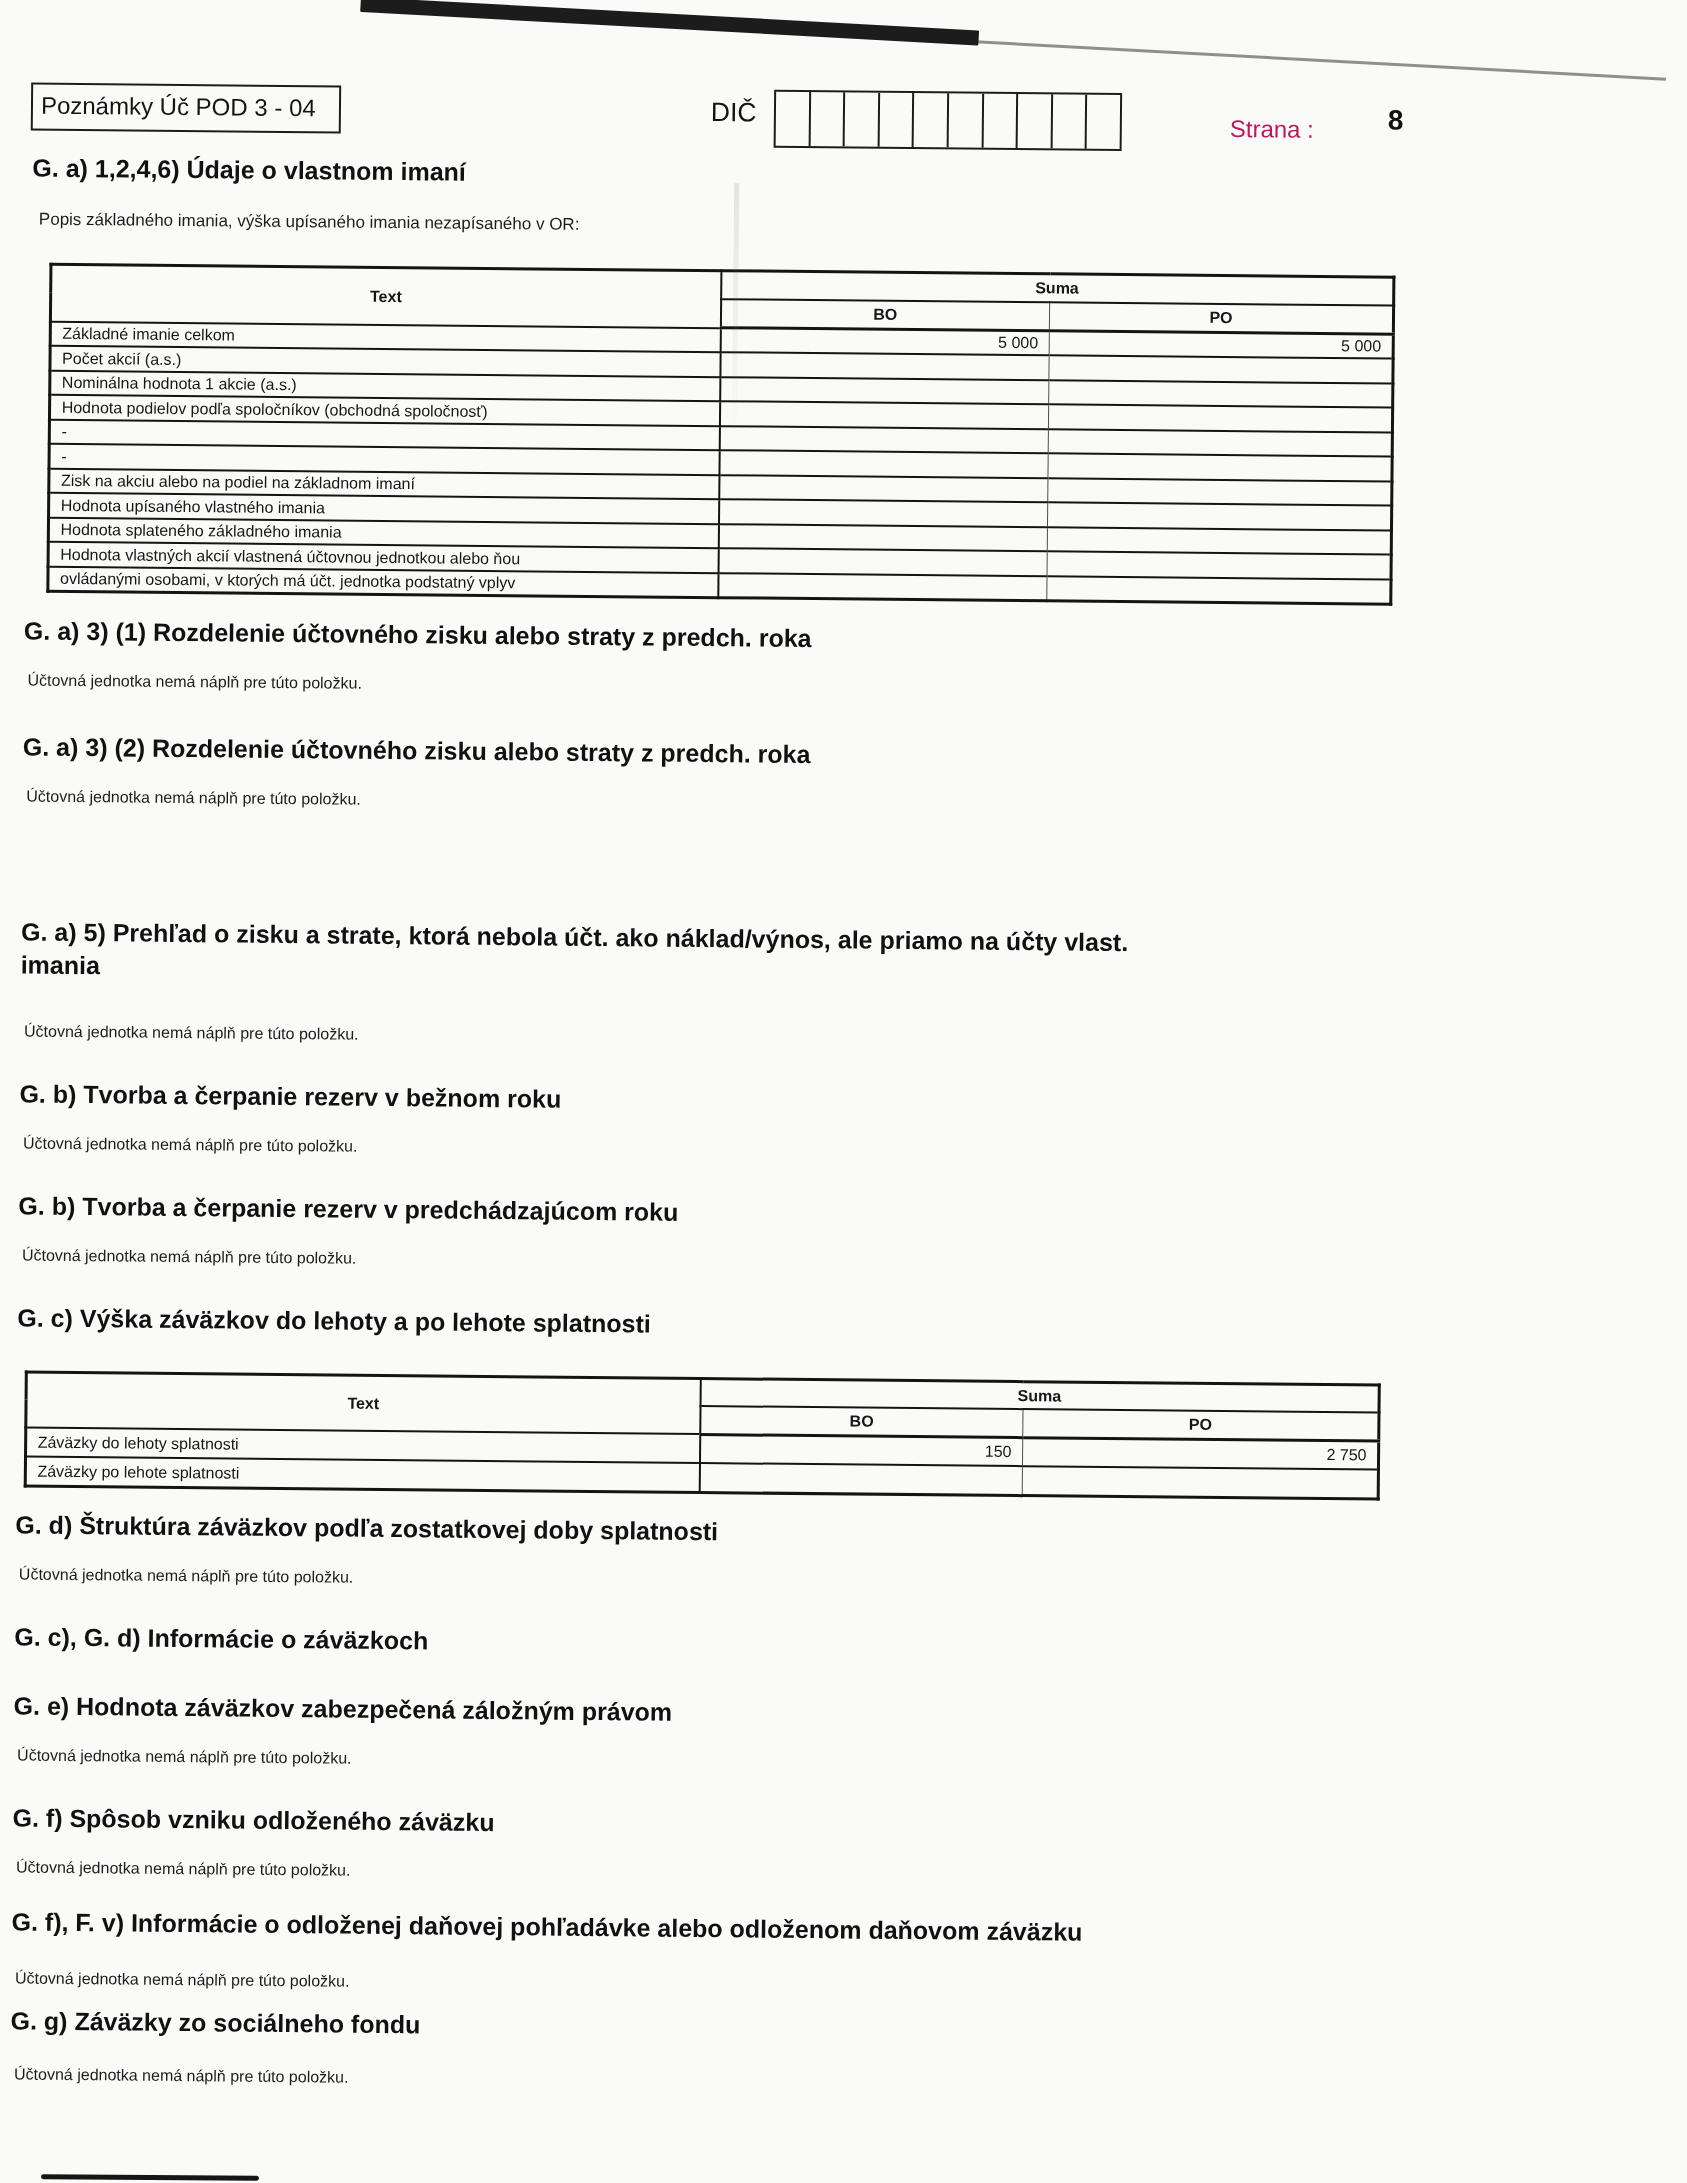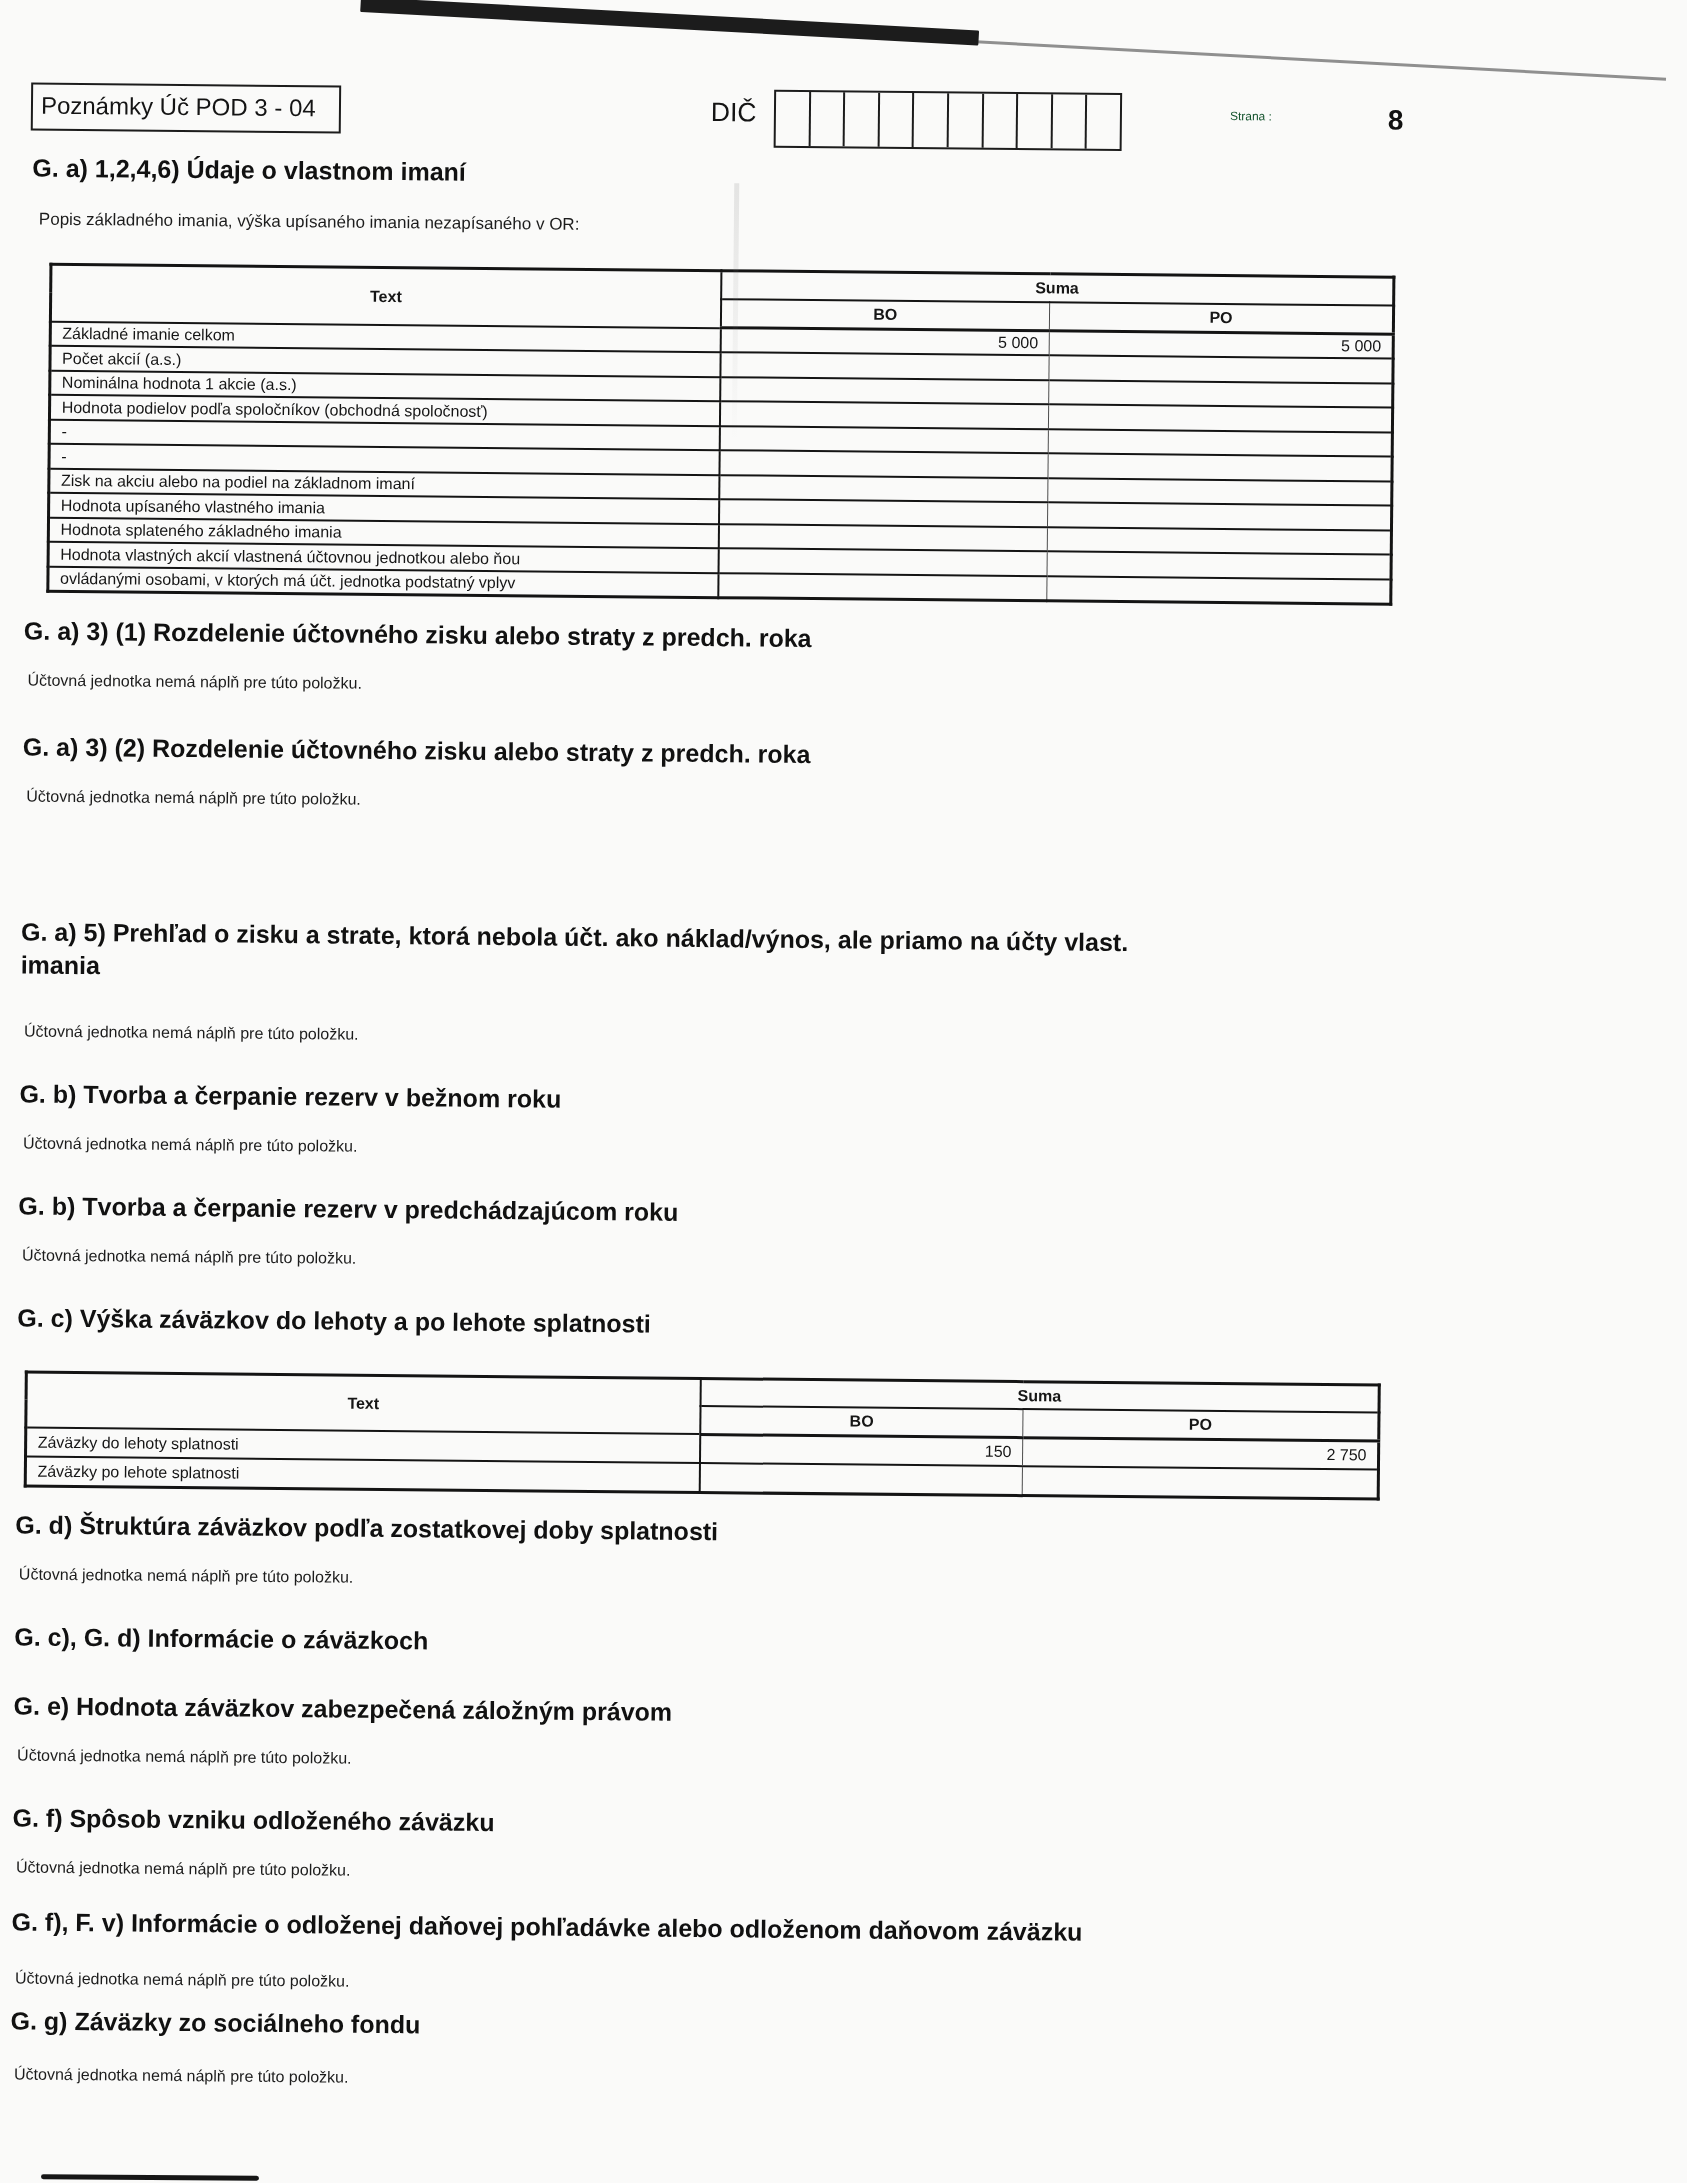--- a/index.html
+++ b/index.html
@@ -43,21 +43,21 @@
     display:block;padding-left:8px;font-size:24px;line-height:42px;color:#141414;
     white-space:nowrap;
   }
   .dic-label{position:absolute;left:712px;top:8px;font-size:26.5px;color:#141414;}
   .dic-grid{
     position:absolute;left:775px;top:0;width:344px;height:54px;
     border:2px solid #1c1c1c;display:flex;background:transparent;
   }
   .dic-cell{flex:1;border-right:2px solid #1c1c1c;}
   .dic-cell:last-child{border-right:none;}
-  .strana-label{position:absolute;left:1231px;top:15px;font-size:12px;color:#14532d;}
+  .strana-label{position:absolute;left:1231px;top:21px;font-size:24px;color:#be185d;}
   .page-number{position:absolute;left:1389px;top:9.3px;font-size:28px;font-weight:bold;color:#111;}
 
   .h{
     font-size:25px;font-weight:bold;color:#111;
     line-height:33px;margin-left:30px;max-width:1178px;
     letter-spacing:0px;
   }
   .subtitle{font-size:17px;line-height:21px;margin-left:41px;color:#1c1c1c;}
   .note{font-size:16px;line-height:20px;margin-left:34px;color:#1c1c1c;}
 

